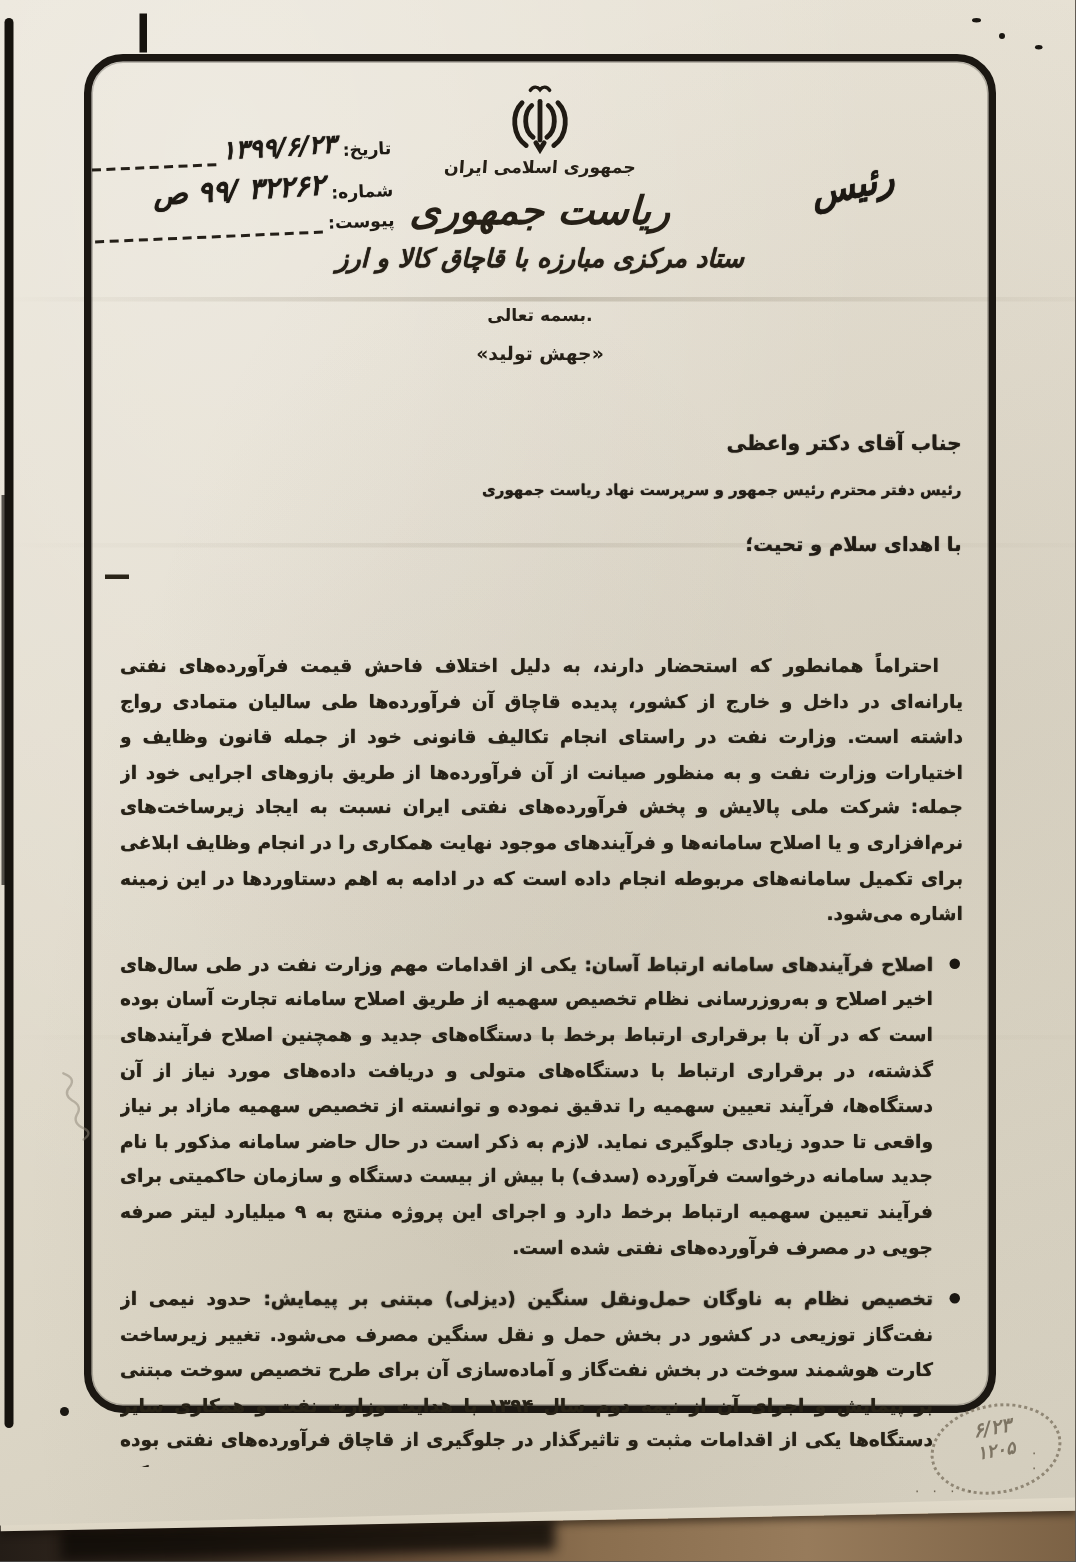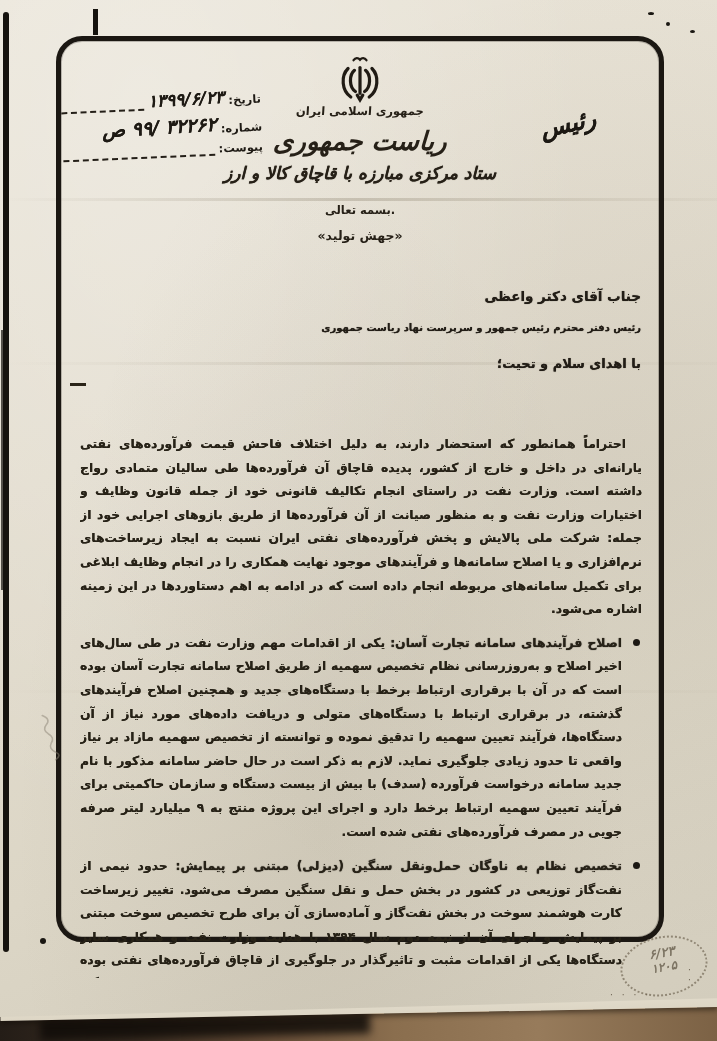--- a/index.html
+++ b/index.html
@@ -141,21 +141,21 @@
   </div>
 
   <div class="salutation">با اهدای سلام و تحیت؛</div>
   <div class="tatweel"></div>
 
   <div class="bodycol">
     <p class="intro">احتراماً همانطور که استحضار دارند، به دلیل اختلاف فاحش قیمت فرآورده‌های نفتی یارانه‌ای در داخل و خارج از کشور، پدیده قاچاق آن فرآورده‌ها طی سالیان متمادی رواج داشته است. وزارت نفت در راستای انجام تکالیف قانونی خود از جمله قانون وظایف و اختیارات وزارت نفت و به منظور صیانت از آن فرآورده‌ها از طریق بازوهای اجرایی خود از جمله: شرکت ملی پالایش و پخش فرآورده‌های نفتی ایران نسبت به ایجاد زیرساخت‌های نرم‌افزاری و یا اصلاح سامانه‌ها و فرآیندهای موجود نهایت همکاری را در انجام وظایف ابلاغی برای تکمیل سامانه‌های مربوطه انجام داده است که در ادامه به اهم دستاوردها در این زمینه اشاره می‌شود.</p>
 
     <div class="bullet">
       <span class="bdot"></span>
-      <span class="lead">اصلاح فرآیندهای سامانه تجارت آسان:</span>
+      <span class="lead">اصلاح فرآیندهای سامانه ارتباط آسان:</span>
       <span>یکی از اقدامات مهم وزارت نفت در طی سال‌های اخیر اصلاح و به‌روزرسانی نظام تخصیص سهمیه از طریق اصلاح سامانه تجارت آسان بوده است که در آن با برقراری ارتباط برخط با دستگاه‌های جدید و همچنین اصلاح فرآیندهای گذشته، در برقراری ارتباط با دستگاه‌های متولی و دریافت داده‌های مورد نیاز از آن دستگاه‌ها، فرآیند تعیین سهمیه را تدقیق نموده و توانسته از تخصیص سهمیه مازاد بر نیاز واقعی تا حدود زیادی جلوگیری نماید. لازم به ذکر است در حال حاضر سامانه مذکور با نام جدید سامانه درخواست فرآورده (سدف) با بیش از بیست دستگاه و سازمان حاکمیتی برای فرآیند تعیین سهمیه ارتباط برخط دارد و اجرای این پروژه منتج به ۹ میلیارد لیتر صرفه جویی در مصرف فرآورده‌های نفتی شده است.</span>
     </div>
 
     <div class="bullet">
       <span class="bdot"></span>
       <span class="lead">تخصیص نظام به ناوگان حمل‌ونقل سنگین (دیزلی) مبتنی بر پیمایش:</span>
       <span>حدود نیمی از نفت‌گاز توزیعی در کشور در بخش حمل و نقل سنگین مصرف می‌شود. تغییر زیرساخت کارت هوشمند سوخت در بخش نفت‌گاز و آماده‌سازی آن برای طرح تخصیص سوخت مبتنی بر پیمایش و اجرای آن از نیمه دوم سال ۱۳۹۴ با هدایت وزارت نفت و همکاری سایر دستگاه‌ها یکی از اقدامات مثبت و تاثیرگذار در جلوگیری از قاچاق فرآورده‌های نفتی بوده به نحوی که با اجرای این طرح روزانه ۵ میلیون لیتر صرفه جویی در مصرف نفت گاز حاصل شده است.</span>
     </div>
 
   </div>

